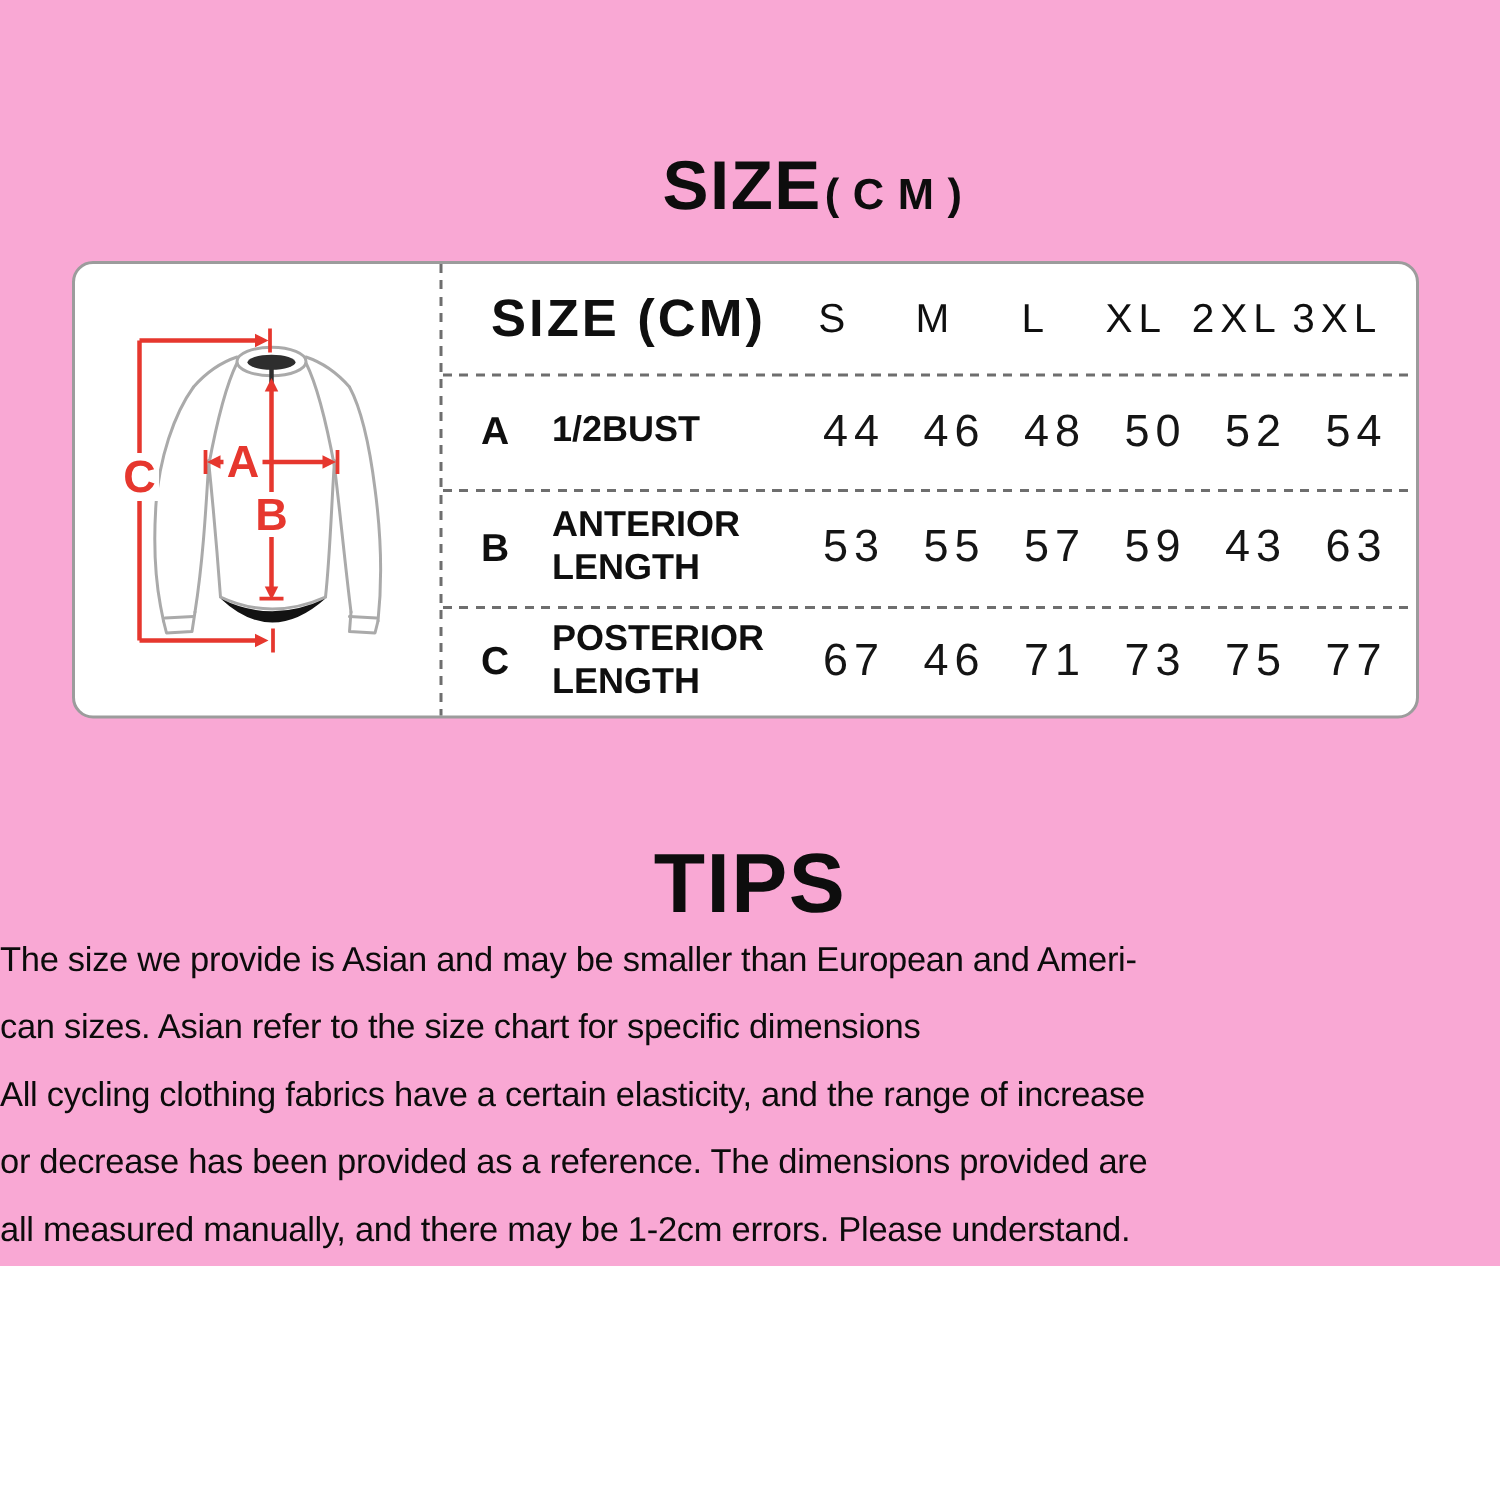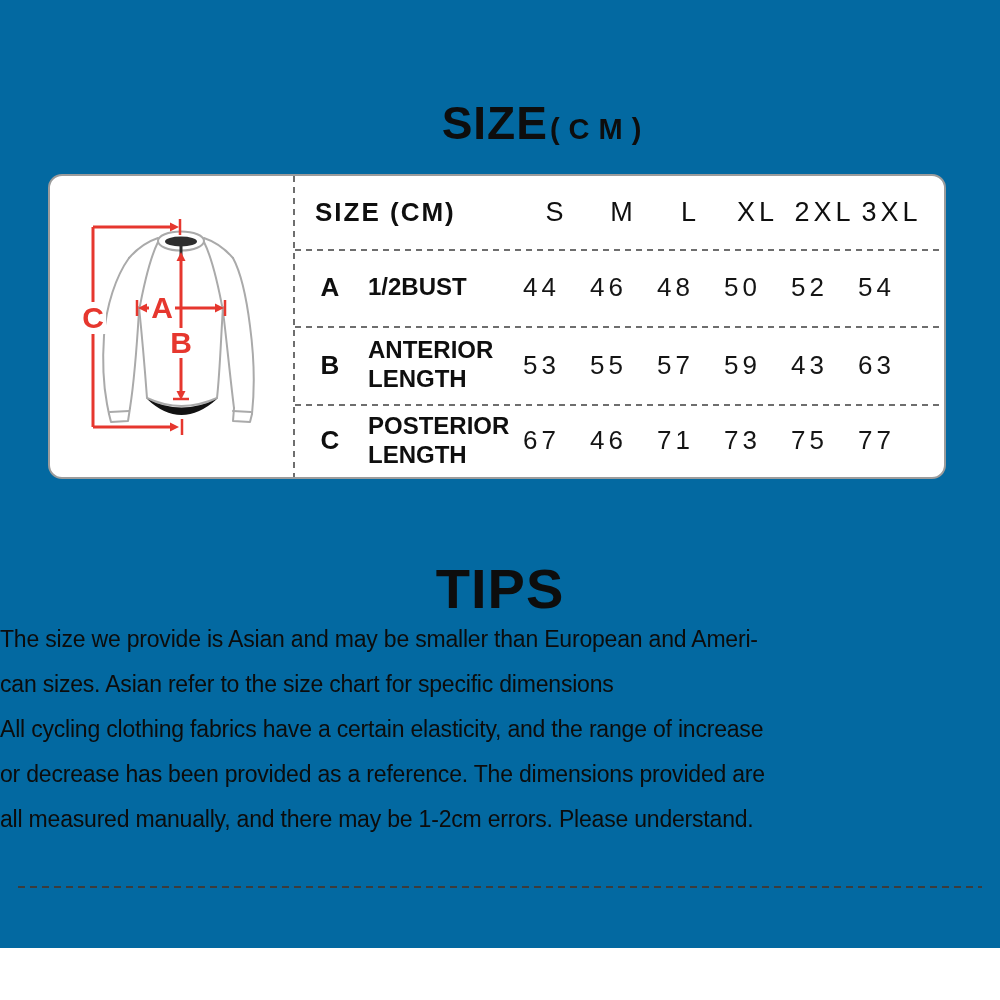--- a/index.html
+++ b/index.html
@@ -1,16 +1,16 @@
 <!DOCTYPE html>
 <html><head>
 <meta charset="utf-8">
 <style>
   html,body{margin:0;padding:0;background:#fff;}
-  .canvas{position:relative;width:1000px;height:948px;background:#0369a1;
+  .canvas{position:relative;width:1000px;height:844px;background:#f9a8d4;
           font-family:"Liberation Sans",sans-serif;color:#111;overflow:hidden;}
 
   
   .title-wrap{position:absolute;top:96px;left:0;width:100%;text-align:center;}
   .title-inner{position:relative;left:46px;display:inline-block;white-space:nowrap;}
   .title-main{font-size:46px;font-weight:900;letter-spacing:1px;color:#0d0d0d;}
   .title-unit{font-size:29px;font-weight:600;letter-spacing:9px;color:#0d0d0d;margin-left:2px;}
 
   
   .card{position:absolute;left:48px;top:174px;width:898px;height:305px;
@@ -20,26 +20,26 @@
   .hdash{position:absolute;left:245px;right:0;height:2px;
          background:repeating-linear-gradient(90deg,#6e6e6e 0 6px,transparent 6px 11px);}
   .hdash.r1{top:73px}.hdash.r2{top:150px}.hdash.r3{top:228px}
 
   .tbl{position:absolute;left:243px;top:0;width:651px;height:100%;}
   .trow{display:grid;grid-template-columns:66px 164px repeat(6,67px);align-items:center;}
   .trow.head{height:73px;}
   .trow.ra{height:77px;}
   .trow.rb{height:78px;}
   .trow.rc{height:73px;}
-  .hlabel{grid-column:1/3;text-align:left;padding-left:22px;
-          font-size:26px;font-weight:700;letter-spacing:2px;color:#0f0f0f;}
+  .hlabel{grid-column:1/3;text-align:center;padding-left:22px;
+          font-size:35px;font-weight:700;letter-spacing:2px;color:#0f0f0f;}
   .hsize{text-align:center;font-size:27px;font-weight:400;letter-spacing:4px;color:#0f0f0f;}
   .rletter{text-align:center;font-size:26px;font-weight:700;color:#0f0f0f;padding-left:8px;}
   .rname{font-size:24px;font-weight:700;line-height:1.2;color:#0f0f0f;padding-left:9px;}
-  .rval{text-align:left;font-size:26px;font-weight:400;letter-spacing:4px;color:#151515;}
+  .rval{text-align:right;font-size:30px;font-weight:400;letter-spacing:4px;color:#151515;}
 
   
   .jersey{position:absolute;left:0;top:0;}
 
   
   .tips-head{position:absolute;top:556px;left:0;width:100%;text-align:center;
              font-size:56px;font-weight:800;color:#0d0d0d;letter-spacing:1px;}
   .tips-body{position:absolute;top:617px;left:0;width:100%;}
   .tips-line{height:45px;line-height:45px;font-size:23px;font-weight:400;
              color:#0c0c0c;letter-spacing:-0.2px;white-space:nowrap;}

